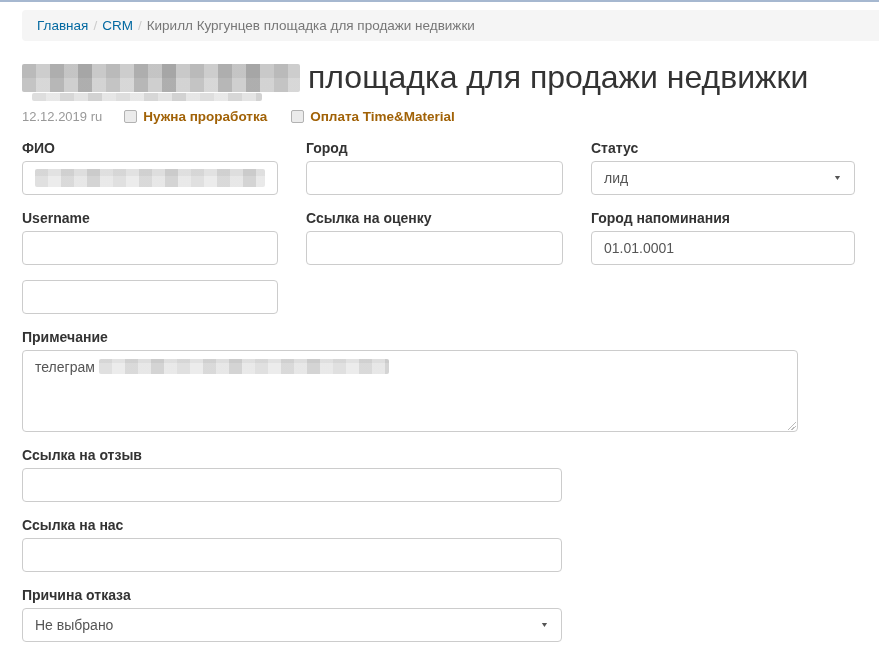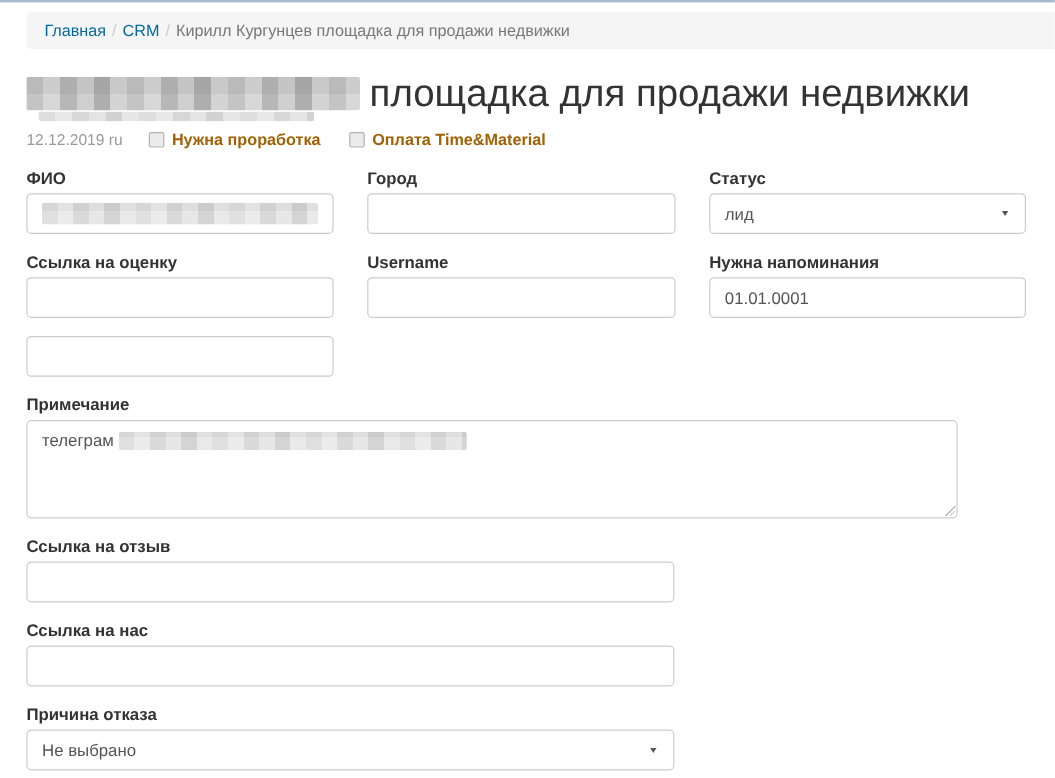--- a/index.html
+++ b/index.html
@@ -56,21 +56,21 @@
   .censored-field { width:232px; height:18px; }
   .select { display:flex; align-items:center; justify-content:space-between;
     cursor:pointer; }
   .caret { font-size:9px; color:#555; transform:scaleY(.8); }
 
   .full-group { margin-left:22px; width:776px; }
   .wide-group { margin-left:22px; width:540px; }
 
   .textarea { width:100%; height:82px; border:1px solid #ccc; border-radius:4px;
     background:#fff; padding:8px 12px; font-size:14px; color:#555; position:relative; }
-  .textarea .note-line { display:flex; align-items:flex-end; }
+  .textarea .note-line { display:flex; align-items:flex-start; }
   .censored-note { width:290px; height:15px; margin-left:4px; }
   .resize-handle { position:absolute; right:1px; bottom:1px; width:10px; height:10px;
     background:
       linear-gradient(135deg, transparent 0 55%, #bbb 55% 62%, transparent 62% 75%, #bbb 75% 82%, transparent 82%);
     cursor:nwse-resize; }
 </style>
 </head>
 <body>
 
 <nav class="breadcrumb">
@@ -109,29 +109,29 @@
   </div>
   <div class="form-group">
     <label>Статус</label>
     <div class="ctl select">
       <span>лид</span>
       <span class="caret">▼</span>
     </div>
   </div>
 
   <div class="form-group">
+    <label>Username</label>
+    <input class="ctl" style="">
+  </div>
+  <div class="form-group">
     <label>Ссылка на оценку</label>
     <input class="ctl" style="">
   </div>
   <div class="form-group">
-    <label>Username</label>
-    <input class="ctl" style="">
-  </div>
-  <div class="form-group">
-    <label>Нужна напоминания</label>
+    <label>Город напоминания</label>
     <input class="ctl" value="01.01.0001" style="">
   </div>
 
   <div class="form-group">
     <input class="ctl" style="">
   </div>
 </div>
 
 <div class="form-group full-group">
   <label>Примечание</label>

